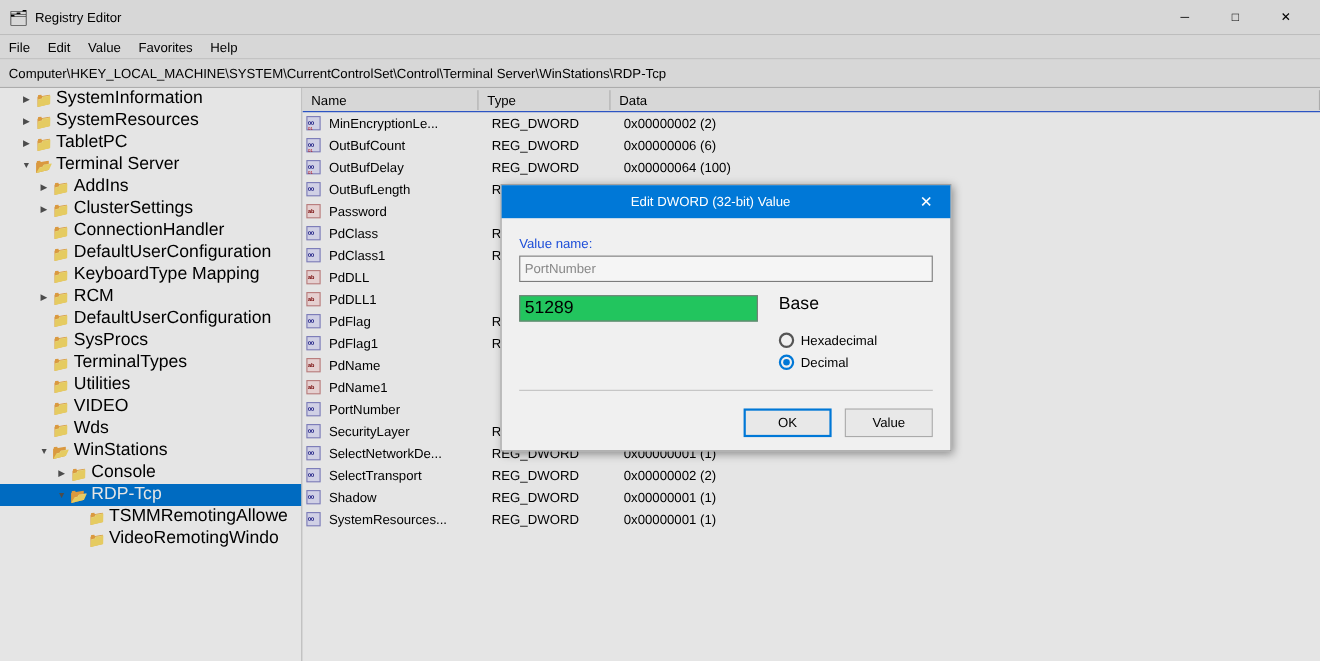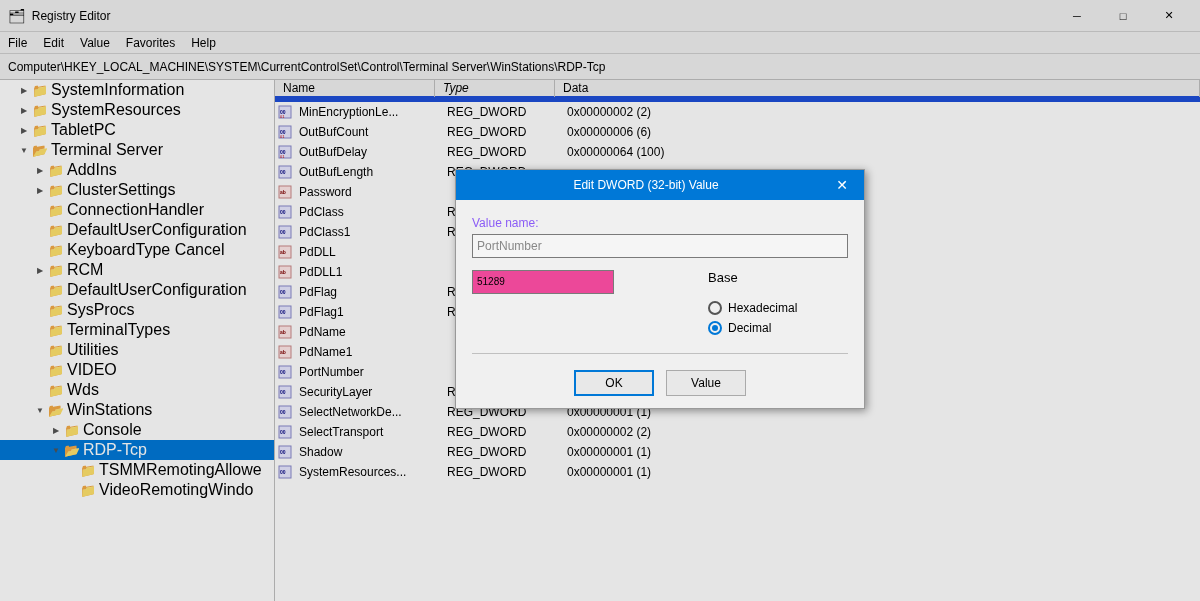--- a/index.html
+++ b/index.html
@@ -123,33 +123,33 @@
     
     .values-panel {
       flex: 1;
       background: #fff;
       overflow: hidden;
       position: relative;
     }
     .values-header {
       display: flex;
       background: #f0f0f0;
-      border-bottom: 6px solid #1d4ed8;
+      border-bottom: 1px solid #1d4ed8;
       height: 22px;
       align-items: center;
     }
     .values-header-cell {
       padding: 2px 8px;
       font-size: 12px;
       font-weight: normal;
       border-right: 1px solid #c0c0c0;
       color: #000;
     }
     .col-name { width: 160px; }
-    .col-type { width: 120px; font-style: italic; }
+    .col-type { width: 120px; }
     .col-data { flex: 1; }
 
     .values-row {
       display: flex;
       align-items: center;
       height: 20px;
       border-bottom: 1px solid transparent;
       cursor: pointer;
     }
     .values-row .reg-icon {
@@ -208,21 +208,21 @@
       cursor: pointer;
       font-size: 14px;
       color: white;
     }
     .dialog-body {
       padding: 16px 16px 12px;
     }
     .dialog-label {
       font-size: 12px;
       margin-bottom: 4px;
-      color: #8b5cf6;
+      color: #1d4ed8;
     }
     .dialog-input {
       width: 100%;
       height: 24px;
       border: 1px solid #7a7a7a;
       padding: 2px 4px;
       font-size: 12px;
       background: #fff;
       color: #888;
       margin-bottom: 12px;
@@ -230,28 +230,28 @@
     .dialog-row {
       display: flex;
       gap: 16px;
       align-items: flex-start;
     }
     .dialog-value-input {
       flex: 1;
       height: 24px;
       border: 1px solid #7a7a7a;
       padding: 2px 4px;
-      font-size: 10px;
-      background: #ec4899;
+      font-size: 16px;
+      background: #22c55e;
     }
     .dialog-base {
       min-width: 140px;
     }
     .base-title {
-      font-size: 13px;
+      font-size: 16px;
       margin-bottom: 16px;
     }
     .radio-row {
       display: flex;
       margin-bottom: 6px;
       gap: 6px;
       font-size: 12px;
     }
     .radio-circle {
       width: 14px;
@@ -267,21 +267,21 @@
       border-color: #0078d7;
     }
     .radio-dot {
       width: 6px;
       height: 6px;
       border-radius: 50%;
       background: #0078d7;
     }
     .dialog-buttons {
       display: flex;
-      justify-content: center;
+      justify-content: flex-end;
       gap: 12px;
       margin-top: 16px;
     }
     .dialog-btn {
       width: 80px;
       height: 26px;
       border: 1px solid #aaa;
       background: #e8e8e8;
       cursor: pointer;
       font-size: 12px;
@@ -380,21 +380,21 @@
       <span class="indent" style="width:32px"></span>
       <span class="expand-icon"></span>
       <span class="folder-icon folder-closed">📁</span>
       <span class="tree-label">DefaultUserConfiguration</span>
     </div>
 
     <div class="tree-item">
       <span class="indent" style="width:32px"></span>
       <span class="expand-icon"></span>
       <span class="folder-icon folder-closed">📁</span>
-      <span class="tree-label">KeyboardType Cancel</span>
+      <span class="tree-label">KeyboardType Mapping</span>
     </div>
 
     <div class="tree-item">
       <span class="indent" style="width:32px"></span>
       <span class="expand-icon">▶</span>
       <span class="folder-icon folder-closed">📁</span>
       <span class="tree-label">RCM</span>
     </div>
 
     <div class="tree-item">

